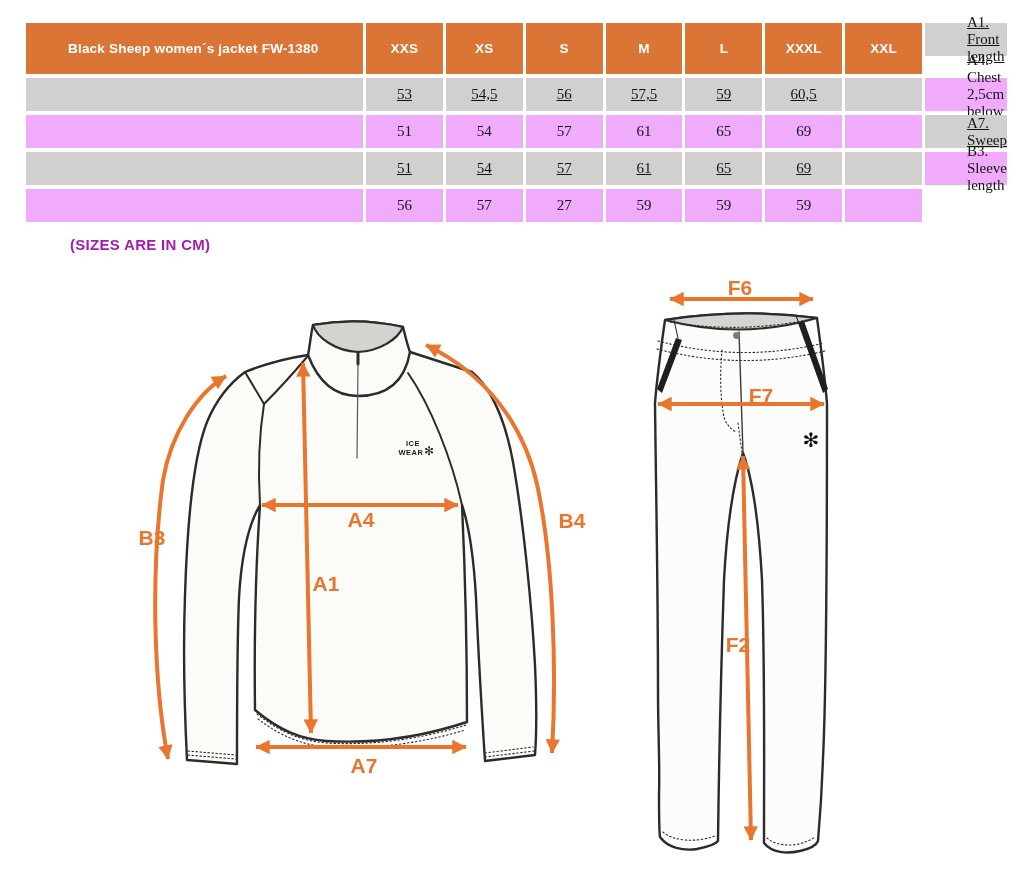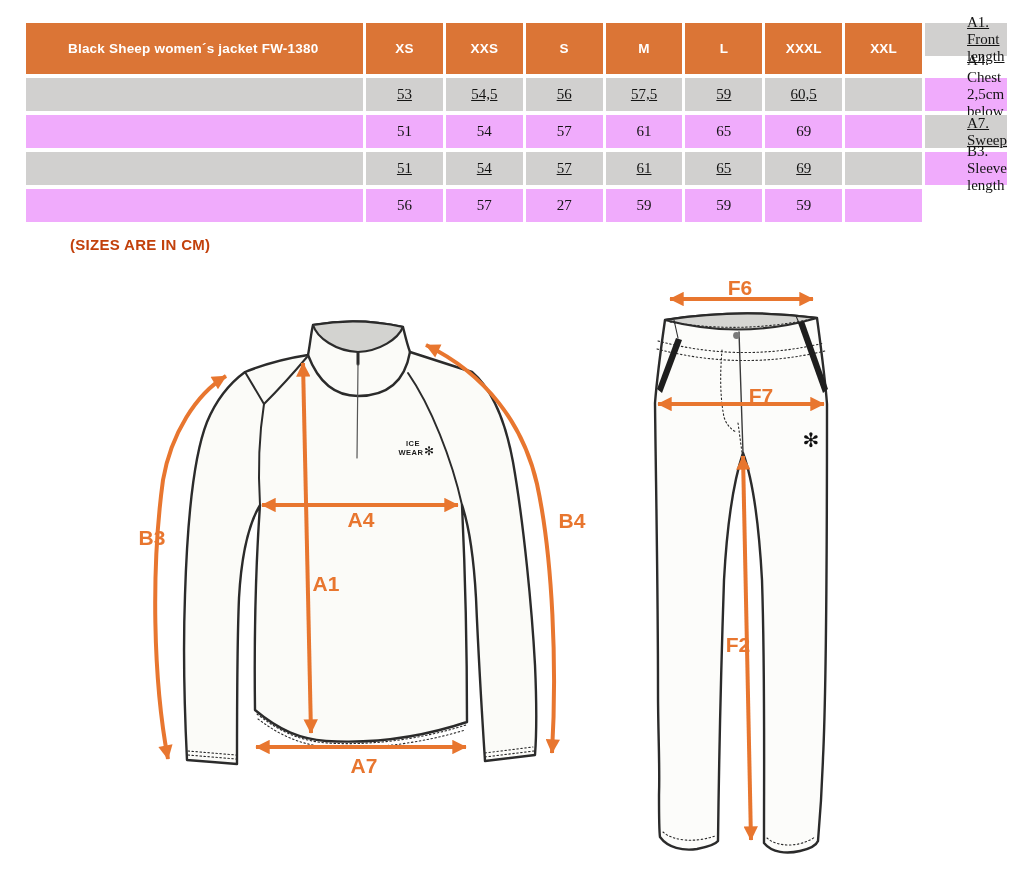--- a/index.html
+++ b/index.html
@@ -9,37 +9,37 @@
   .size-table{position:absolute;left:26px;top:23px;width:981px;display:grid;
     grid-template-columns:337px repeat(8,1fr);column-gap:3px;row-gap:4px;background:#fff;}
   .cell{height:33px;display:flex;align-items:center;justify-content:center;
     font:15px "Liberation Serif",serif;color:#141414;}
   .cell.lbl{justify-content:flex-start;padding-left:42px;box-sizing:border-box;}
   .hdr{height:51px;background:#DB7536;color:#fff;
     font:bold 13.5px "Liberation Sans",sans-serif;letter-spacing:.2px;}
   .rowA{background:#D1D0CF;text-decoration:underline;}
   .rowB{background:#f0abfc;}
   
-  .cm-note{position:absolute;left:70px;top:236px;color:#c2410c;
+  .cm-note{position:absolute;left:70px;top:236px;color:#a21caf;
     font:600 15px "Liberation Sans",sans-serif;letter-spacing:.3px;}
   
   .dlabel{position:absolute;transform:translate(-50%,-50%);color:#E8762F;
     font:600 21px "Liberation Sans",sans-serif;white-space:nowrap;text-align:center;}
   svg{position:absolute;}
   .sketch-logo-text{font-family:"Liberation Sans",sans-serif;font-weight:bold;fill:#1a1a1a;}
 </style>
 </head>
 <body>
 
 <div id="page">
 
   <div class="size-table">
     <div class="cell hdr lbl">Black Sheep women´s jacket FW-1380</div>
+    <div class="cell hdr">XXS</div>
     <div class="cell hdr">XS</div>
-    <div class="cell hdr">XXS</div>
     <div class="cell hdr">S</div>
     <div class="cell hdr">M</div>
     <div class="cell hdr">L</div>
     <div class="cell hdr">XXXL</div>
     <div class="cell hdr">XXL</div>
 
     <div class="cell rowA lbl">A1. Front length</div>
     <div class="cell rowA"></div>
     <div class="cell rowA">53</div>
     <div class="cell rowA">54,5</div>

